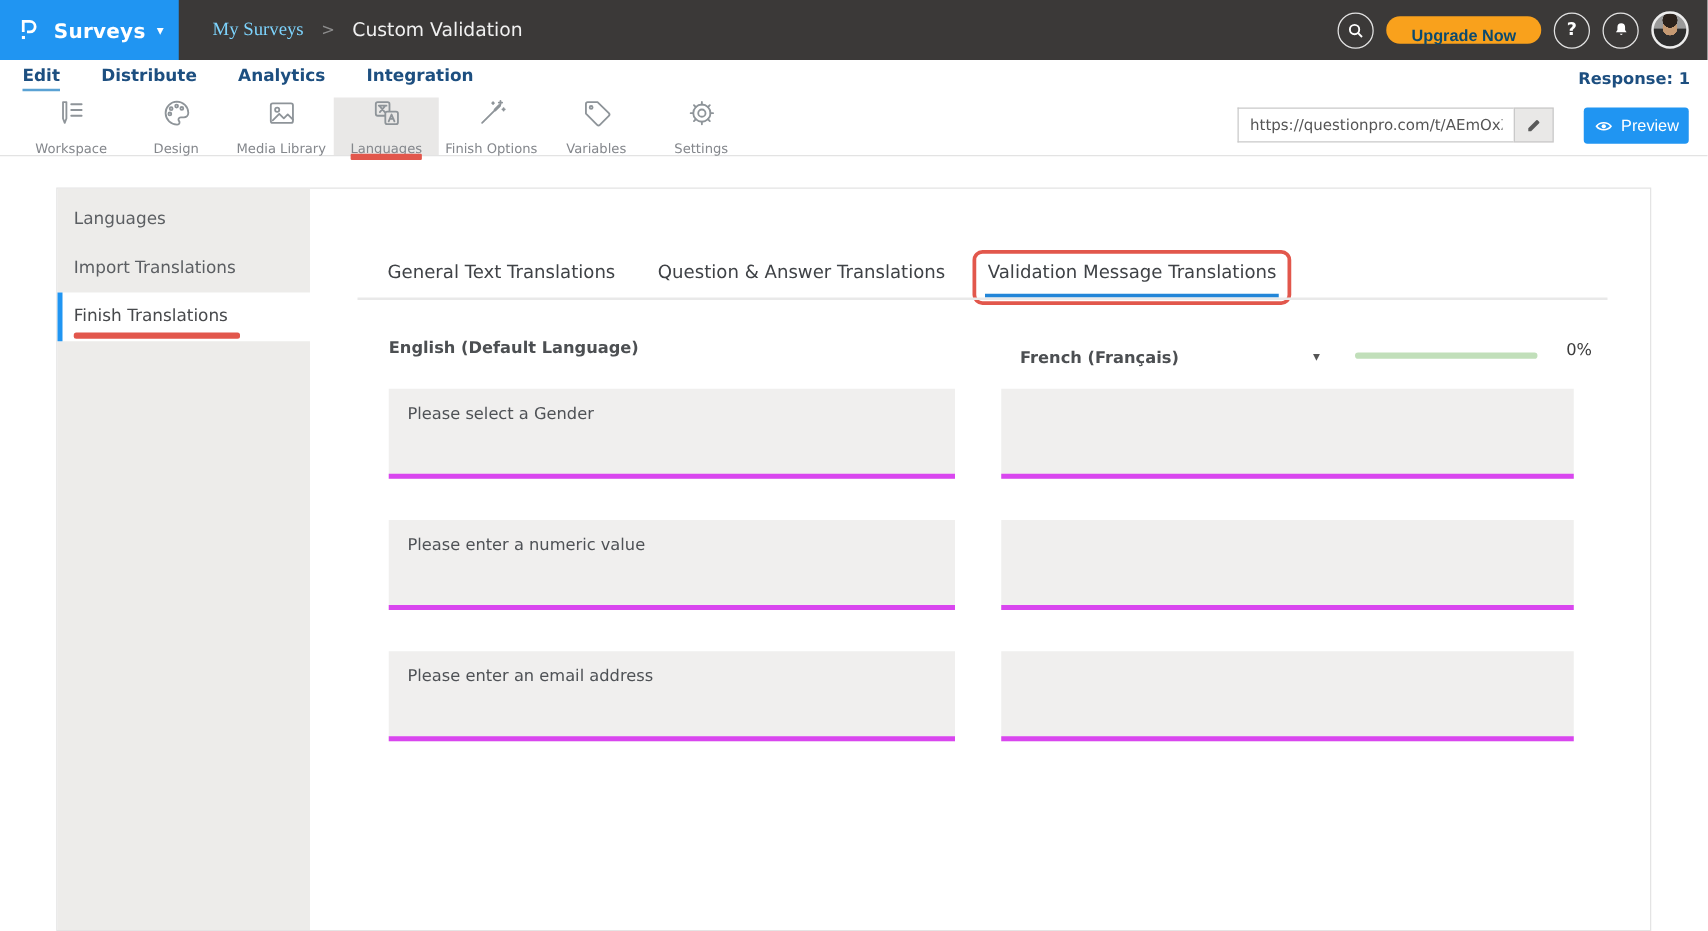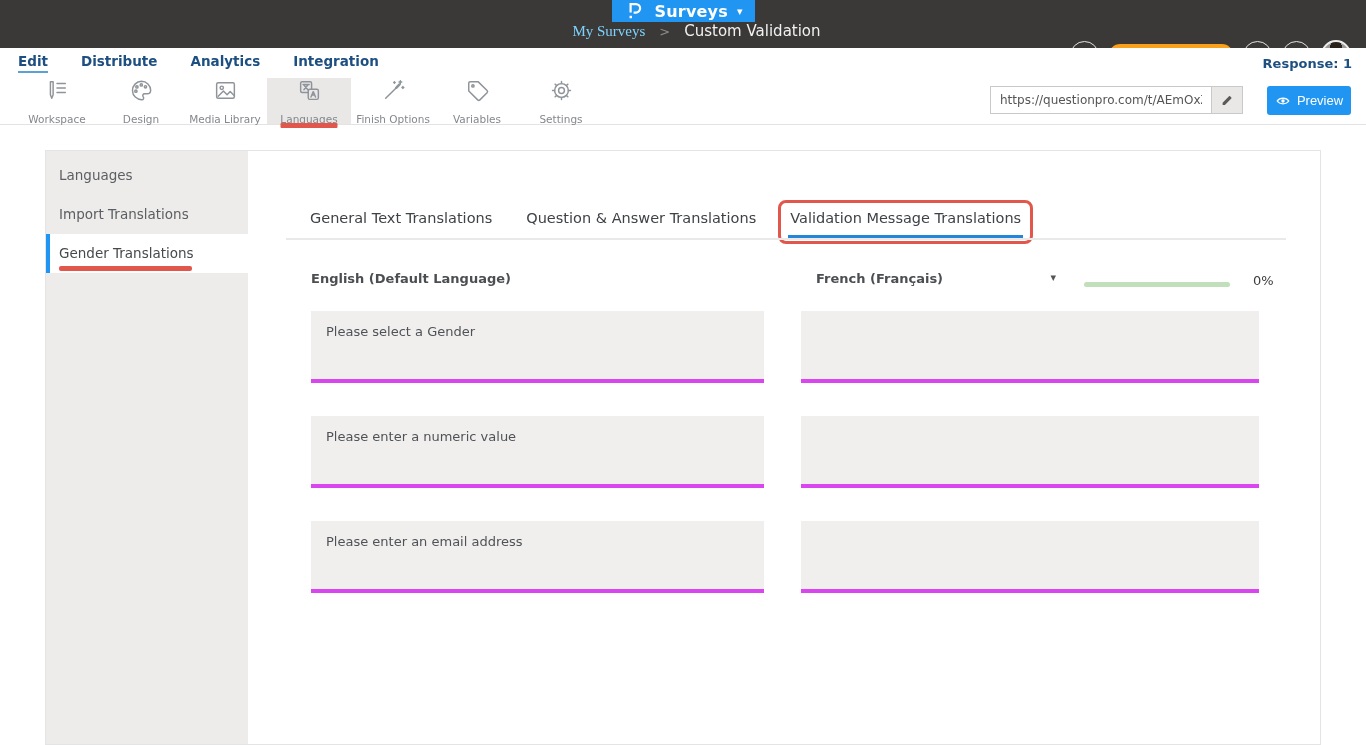--- a/index.html
+++ b/index.html
@@ -1,21 +1,21 @@
 <!DOCTYPE html>
 <html><head>
 <meta charset="utf-8">
 <style>
   * { margin:0; padding:0; box-sizing:border-box; }
   html,body { width:1366px; height:745px; overflow:hidden; background:#fff;
     font-family:"DejaVu Sans","Liberation Sans",sans-serif; }
 
   
   .topbar { position:absolute; left:0; top:0; width:1366px; height:48px;
-    background:#3b3938; display:flex; align-items:center;flex-direction:column; }
+    background:#3b3938; display:flex; align-items:center; }
   .logo-block { width:143px; height:48px; background:#2095f2; display:flex;
     align-items:center; justify-content:center; gap:9px; color:#fff; cursor:pointer; }
   .product-name { font-size:16px; font-weight:600; letter-spacing:.2px; }
   .caret { font-size:11px; color:#fff; }
   .breadcrumb { margin-left:27px; display:flex; align-items:center; gap:14px; font-size:15px; }
   .crumb-parent { color:#7dd3fc; cursor:pointer;font-family:Liberation Serif, serif; }
   .crumb-sep { color:#8d8d8d; font-size:13px; }
   .crumb-current { color:#f1f1f1; }
   .topbar-right { margin-left:auto; display:flex; align-items:center; gap:10px; padding-right:15px; }
   .circle-btn { width:29px; height:29px; border:1.5px solid #e3e3e3; border-radius:50%;
@@ -71,21 +71,21 @@
   .main { flex:1; position:relative; }
   .tabs { position:absolute; left:60px; top:52px; display:flex; gap:30px; }
   .tab { font-size:14.5px; color:#3f4246; font-weight:500; padding:7px 2px 12px; position:relative; cursor:pointer; white-space:nowrap; }
   .tab-underline { position:absolute; left:0; right:0; bottom:0; height:3px; background:#2386d8; display:none; }
   .tab.active .tab-underline { display:block; }
   .ann-box { position:absolute; left:-10px; right:-10px; top:-3px; bottom:-6px;
     border:3px solid #e2574c; border-radius:8px; pointer-events:none; }
   .tabs-divider { position:absolute; left:38px; right:34px; top:87px; height:2px; background:#e9e9e9; }
 
   .lang-src { position:absolute; left:63px; top:120px; font-size:13px; color:#4c4f52; font-weight:600; }
-  .lang-target { position:absolute; left:568px; top:120px; width:240px; display:flex;
+  .lang-target { position:absolute; left:568px; top:128px; width:240px; display:flex;
     align-items:flex-start; justify-content:space-between; font-size:13px; color:#4c4f52;
     font-weight:600; cursor:pointer; }
   .lang-caret { font-size:11px; color:#555; font-weight:normal; }
   .progress-track { position:absolute; left:836px; top:131px; width:146px; height:5px;
     border-radius:3px; background:#c1dfba; }
   .progress-fill { height:100%; width:0%; background:#6fbf5a; border-radius:3px; }
   .progress-pct { position:absolute; left:1005px; top:122px; font-size:13px; color:#3c3c3c; }
 
   .cell { position:absolute; height:72px; background:#f0efee; border-bottom:4px solid #d946ef;
     padding:13px 15px; font-size:13px; color:#4f5256; cursor:text; }
@@ -253,21 +253,21 @@
 <div class="card">
 
   <div class="sidebar">
     <div class="side-item">
       <span>Languages</span>
     </div>
     <div class="side-item">
       <span>Import Translations</span>
     </div>
     <div class="side-item active">
-      <span>Gender Translations</span>
+      <span>Finish Translations</span>
       <span class="ann-underline-side"></span>
     </div>
   </div>
 
   <div class="main">
 
     <div class="tabs">
       <div class="tab">
         <span>General Text Translations</span>
         

